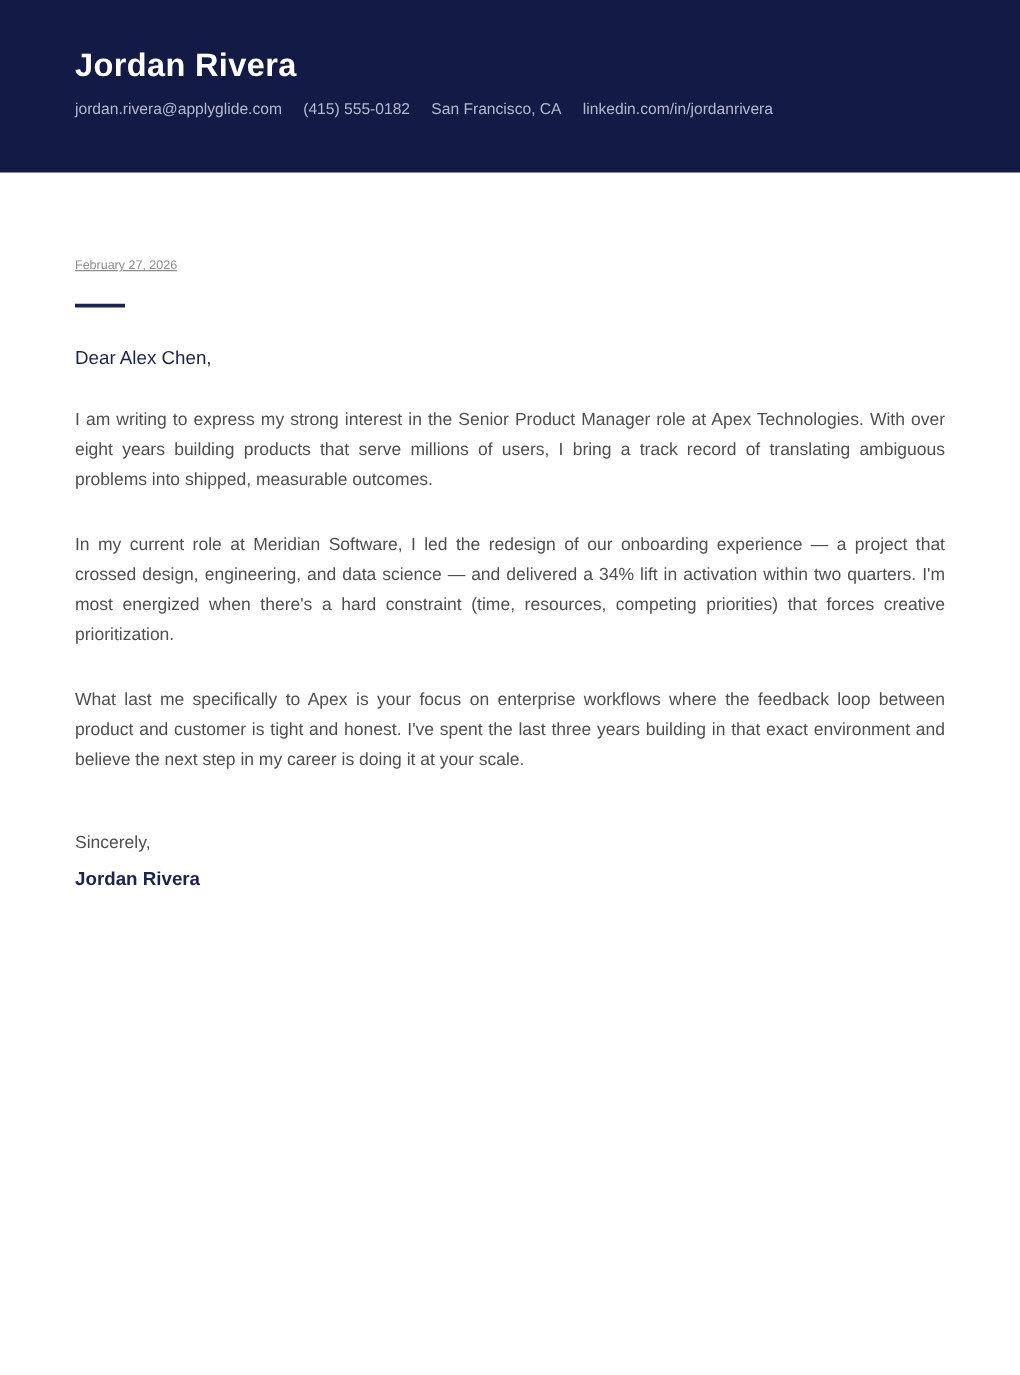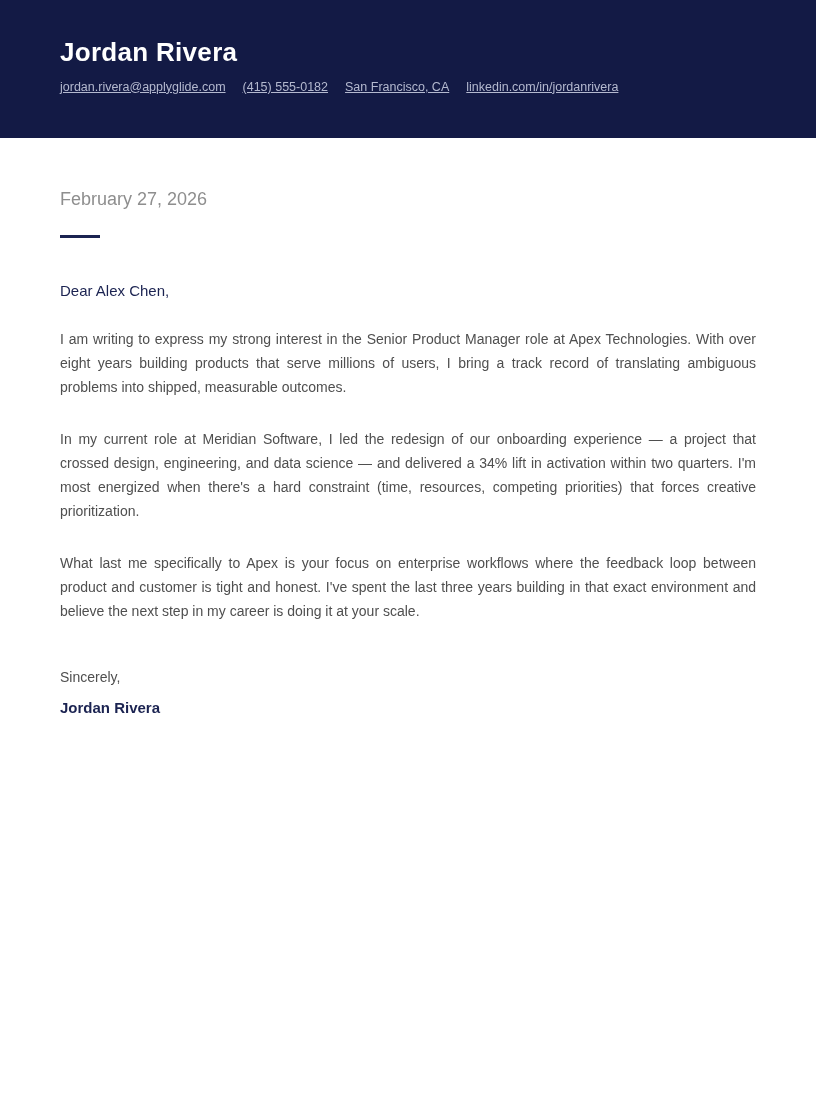--- a/index.html
+++ b/index.html
@@ -26,39 +26,39 @@
     letter-spacing: 0.3px;
     line-height: 1.1;
   }
   .contact-row {
     display: flex;
     gap: 17px;
     margin-top: 13px;
     font-size: 12.5px;
     color: var(--contact-text, #b4b9cf);
     white-space: nowrap;
-    text-decoration: underline;
   }
 
   
   .main { padding: 0 60px; }
   .date {
-    margin-top: 51px;
-    font-size: 18px;
+    margin-top: 69px;
+    font-size: 10px;
     color: var(--muted-text, #8e8e8e);
+    text-decoration: underline;
   }
   .divider {
     width: 40px;
     height: 3px;
     background: var(--accent, #1b2351);
     margin-top: 25px;
     border: none;
   }
   .greeting {
-    margin-top: 44px;
+    margin-top: 32px;
     font-size: 15px;
     color: var(--accent, #1b2351);
   }
   .para {
     margin-top: 28px;
     font-size: 14px;
     line-height: 24px;
     text-align: justify;
     color: var(--body-text, #4f4f4f);
   }

